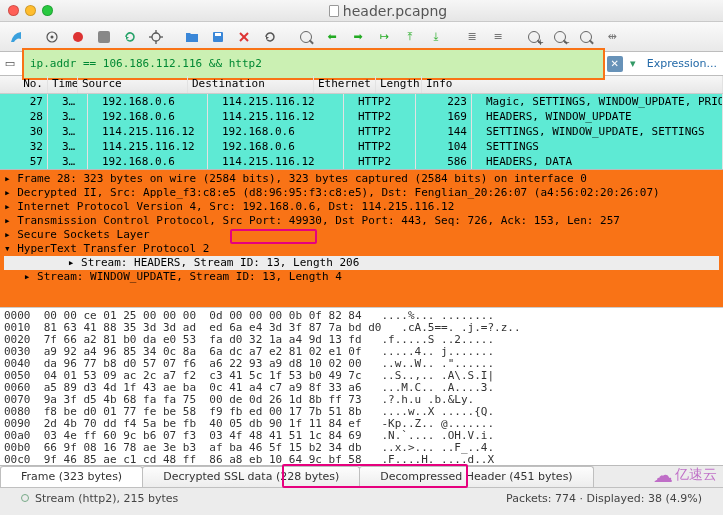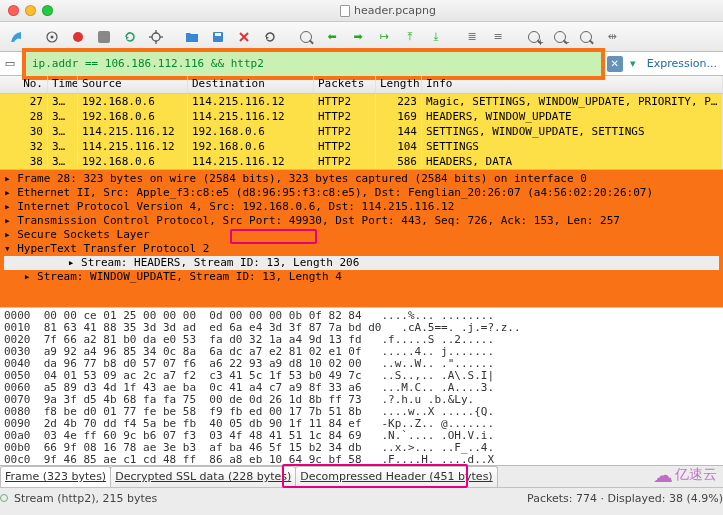--- a/index.html
+++ b/index.html
@@ -1,50 +1,50 @@
 <!DOCTYPE html>
 <html><head>
 <meta charset="utf-8">
 <style>
   * { box-sizing: border-box; margin: 0; padding: 0; }
   body { font-family: "Lucida Grande","DejaVu Sans",sans-serif; font-size: 11px; background: #ececec; width: 723px; height: 515px; overflow: hidden; position: relative; }
   .titlebar { height: 22px; background: linear-gradient(#f6f6f6,#e6e6e6); border-bottom: 1px solid #c9c9c9; display: flex; align-items: center; }
   .traffic { display: flex; gap: 6px; margin-left: 8px; }
   .tl { width: 11px; height: 11px; border-radius: 50%; border: 1px solid rgba(0,0,0,.18); }
   .tl.r { background: #ff5f57; } .tl.y { background: #ffbd2e; } .tl.g { background: #28c940; }
-  .titlebar .title { flex: 1; text-align: center; color: #555; font-size: 11px; display: flex; justify-content: center; align-items: center; gap: 4px; }
+  .titlebar .title { flex: 1; text-align: center; color: #555; font-size: 14px; display: flex; justify-content: center; align-items: center; gap: 4px; }
   .titlebar .doc-icon { display:inline-block; width:10px; height:12px; background:#fff; border:1px solid #999; border-radius:1px; }
   .toolbar { height: 30px; background: linear-gradient(#fafafa,#e9e9e9); border-bottom: 1px solid #bdbdbd; display: flex; align-items: center; padding: 0 4px; gap: 2px; }
   .tb-btn { width: 24px; height: 22px; display: flex; align-items: center; justify-content: center; border: 1px solid transparent; border-radius: 3px; color:#555; position:relative; }
   .tb-sep { width: 8px; }
   .fin { width:12px; height:12px; }
   .stop-sq { width:12px; height:12px; background:#e35; border-radius:2px; }
   .mag { width:12px; height:12px; border:1.5px solid #666; border-radius:50%; position:relative; }
   .mag::after{content:"";position:absolute;width:5px;height:1.5px;background:#666;bottom:-1px;right:-3px;transform:rotate(45deg);}
   .filterbar { height: 24px; background:#fff; display:flex; align-items:center; border-bottom:1px solid #bdbdbd; }
-  .filter-input { flex:1; height:32px; background:#CBF0B3; border:4px solid #f97316; margin:0 2px; padding:1px 6px; font-family:Menlo,monospace; font-size:11px; color:#083; display:flex; align-items:center; }
+  .filter-input { flex:1; height:32px; background:#CBF0B3; border:2px solid #f97316; margin:0 2px; padding:1px 6px; font-family:Menlo,monospace; font-size:11px; color:#083; display:flex; align-items:center; }
   .filter-clear { width:16px; height:16px; background:#6792b8; color:#fff; border-radius:2px; display:flex; align-items:center; justify-content:center; font-size:10px; margin-right:2px; }
   .filter-arrow{ width:16px; text-align:center; color:#396; }
   .expr-label { padding:0 6px; color:#246aa8; }
   .packet-list { background:#fff; font-family:Menlo,"Consolas",monospace; font-size:11px; border-bottom:1px solid #bbb; }
   .pl-head { display:flex; background:linear-gradient(#f7f7f7,#e7e7e7); border-bottom:1px solid #ccc; height:18px; }
   .pl-head > div, .pl-row > div { padding:1px 4px; border-right:1px solid #e2e2e2; white-space:nowrap; overflow:hidden; }
   .c-no{width:48px; text-align:right;} .c-time{width:30px;} .c-src{width:110px;} .c-dst{width:126px;} .c-proto{width:62px;} .c-len{width:46px; text-align:right;} .c-info{flex:1;}
   .pl-body{}
-  .pl-row{ display:flex; height:15px; align-items:flex-start; background:#fde047; }
+  .pl-row{ display:flex; height:15px; align-items:flex-start; background:#5eead4;gap:10px; }
   .tree { background:#f97316; font-family:Menlo,monospace; font-size:11px; padding:2px 4px; height:138px; overflow:hidden; border-bottom:1px solid #ccc; }
   .tree .ln { white-space:pre; line-height:14px; }
   .tree .sel { background:#ededed;padding-left:44px; }
   .annot { position:absolute; border:2px solid #e6007e; border-radius:2px; left:230px; top:229px; width:87px; height:15px; }
   .hex { background:#fff; font-family:Menlo,monospace; font-size:11px; padding:2px 4px; height:158px; overflow:hidden; border-bottom:1px solid #bbb; line-height:12px; white-space:pre; color:#333;}
   .tabs { height:22px; background:#ececec; display:flex; border-bottom:1px solid #c0c0c0; position:relative; }
-  .tab { padding:3px 4px; border:1px solid #bfbfbf; border-bottom:none; background:linear-gradient(#fdfdfd,#ededed); font-size:11px; color:#333; border-radius:3px 3px 0 0; margin-right:-1px;text-decoration:underline;}
+  .tab { padding:3px 20px; border:1px solid #bfbfbf; border-bottom:none; background:linear-gradient(#fdfdfd,#ededed); font-size:11px; color:#333; border-radius:3px 3px 0 0; margin-right:-1px;}
   .tab.act{ background:#fff; font-weight:500;}
   .annot2{ position:absolute; border:2px solid #e6007e; border-radius:2px; left:282px; top:-2px; width:186px; height:24px; pointer-events:none;}
-  .status { height:20px; display:flex; align-items:center; padding:0 0; color:#444; font-size:11px; gap:6px; }
+  .status { height:20px; display:flex; align-items:center; padding:0 21px; color:#444; font-size:11px; gap:6px; }
   .status .mid{ flex:1; }
   .bullet{ width:8px; height:8px; border:1.5px solid #7a8; border-radius:50%; }
   .watermark{ position:absolute; right:6px; bottom:28px; font-size:14px; color:#a21caf; opacity:.6; display:flex; align-items:center; gap:2px;}
   .watermark .cloud:before{content:"\2601"; font-size:20px;}
 </style>
 </head>
 <body>
 
 <div class="titlebar">
   <div class="traffic">
@@ -156,21 +156,21 @@
   <div class="filter-arrow">▾</div>
   <div class="expr-label">Expression...</div>
 </div>
 
 <div class="packet-list">
   <div class="pl-head">
     <div class="c-no">No.</div>
     <div class="c-time">Time</div>
     <div class="c-src">Source</div>
     <div class="c-dst">Destination</div>
-    <div class="c-proto">Packets</div>
+    <div class="c-proto">Ethernet</div>
     <div class="c-len">Length</div>
     <div class="c-info">Info</div>
   </div>
   <div class="pl-body" id="plbody">
       <div class="pl-row">
         <div class="c-no">27</div>
         <div class="c-time">3…</div>
         <div class="c-src">192.168.0.6</div>
         <div class="c-dst">114.215.116.12</div>
         <div class="c-proto">HTTP2</div>
@@ -198,34 +198,34 @@
       <div class="pl-row">
         <div class="c-no">32</div>
         <div class="c-time">3…</div>
         <div class="c-src">114.215.116.12</div>
         <div class="c-dst">192.168.0.6</div>
         <div class="c-proto">HTTP2</div>
         <div class="c-len">104</div>
         <div class="c-info">SETTINGS</div>
       </div>
       <div class="pl-row">
-        <div class="c-no">38</div>
+        <div class="c-no">57</div>
         <div class="c-time">3…</div>
         <div class="c-src">192.168.0.6</div>
         <div class="c-dst">114.215.116.12</div>
         <div class="c-proto">HTTP2</div>
         <div class="c-len">586</div>
         <div class="c-info">HEADERS, DATA</div>
       </div>
     </div>
 </div>
 
 <div class="tree" id="tree">
     <div class="ln">▸ Frame 28: 323 bytes on wire (2584 bits), 323 bytes captured (2584 bits) on interface 0</div>
-    <div class="ln">▸ Ethernet II, Src: Apple_f3:c8:e5 (d8:96:95:f3:c8:e5), Dst: Fenglian_20:26:07 (a4:56:02:20:26:07)</div>
+    <div class="ln">▸ Decrypted II, Src: Apple_f3:c8:e5 (d8:96:95:f3:c8:e5), Dst: Fenglian_20:26:07 (a4:56:02:20:26:07)</div>
     <div class="ln">▸ Internet Protocol Version 4, Src: 192.168.0.6, Dst: 114.215.116.12</div>
     <div class="ln">▸ Transmission Control Protocol, Src Port: 49930, Dst Port: 443, Seq: 726, Ack: 153, Len: 257</div>
     <div class="ln">▸ Secure Sockets Layer</div>
     <div class="ln">▾ HyperText Transfer Protocol 2</div>
     <div class="ln sel">   ▸ Stream: HEADERS, Stream ID: 13, Length 206</div>
     <div class="ln">   ▸ Stream: WINDOW_UPDATE, Stream ID: 13, Length 4</div>
   </div>
 <div class="annot"></div>
 
 <div class="hex" id="hex"><div>0000  00 00 ce 01 25 00 00 00  0d 00 00 00 0b 0f 82 84   ....%... ........</div><div>0010  81 63 41 88 35 3d 3d ad  ed 6a e4 3d 3f 87 7a bd d0   .cA.5==. .j.=?.z..</div><div>0020  7f 66 a2 81 b0 da e0 53  fa d0 32 1a a4 9d 13 fd   .f.....S ..2.....</div><div>0030  a9 92 a4 96 85 34 0c 8a  6a dc a7 e2 81 02 e1 0f   .....4.. j.......</div><div>0040  da 96 77 b8 d0 57 07 f6  a6 22 93 a9 d8 10 02 00   ..w..W.. ."......</div><div>0050  04 01 53 09 ac 2c a7 f2  c3 41 5c 1f 53 b0 49 7c   ..S..,.. .A\.S.I|</div><div>0060  a5 89 d3 4d 1f 43 ae ba  0c 41 a4 c7 a9 8f 33 a6   ...M.C.. .A....3.</div><div>0070  9a 3f d5 4b 68 fa fa 75  00 de 0d 26 1d 8b ff 73   .?.h.u .b.&amp;Ly.</div><div>0080  f8 be d0 01 77 fe be 58  f9 fb ed 00 17 7b 51 8b   ....w..X .....{Q.</div><div>0090  2d 4b 70 dd f4 5a be fb  40 05 db 90 1f 11 84 ef   -Kp..Z.. @.......</div><div>00a0  03 4e ff 60 9c b6 07 f3  03 4f 48 41 51 1c 84 69   .N.`.... .OH.V.i.</div><div>00b0  66 9f 08 16 78 ae 3e b3  af ba 46 5f 15 b2 34 db   ..x.&gt;... ..F_..4.</div><div>00c0  9f 46 85 ae c1 cd 48 ff  86 a8 eb 10 64 9c bf 58   .F....H. ....d..X</div></div>

